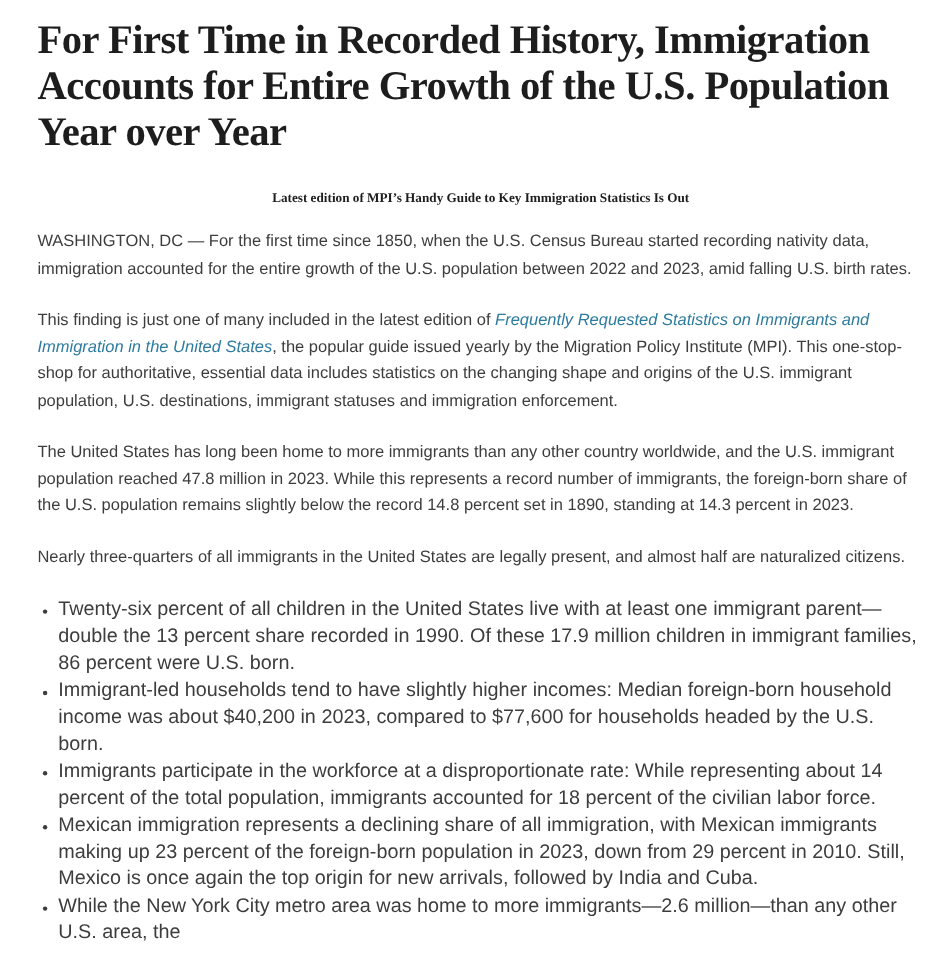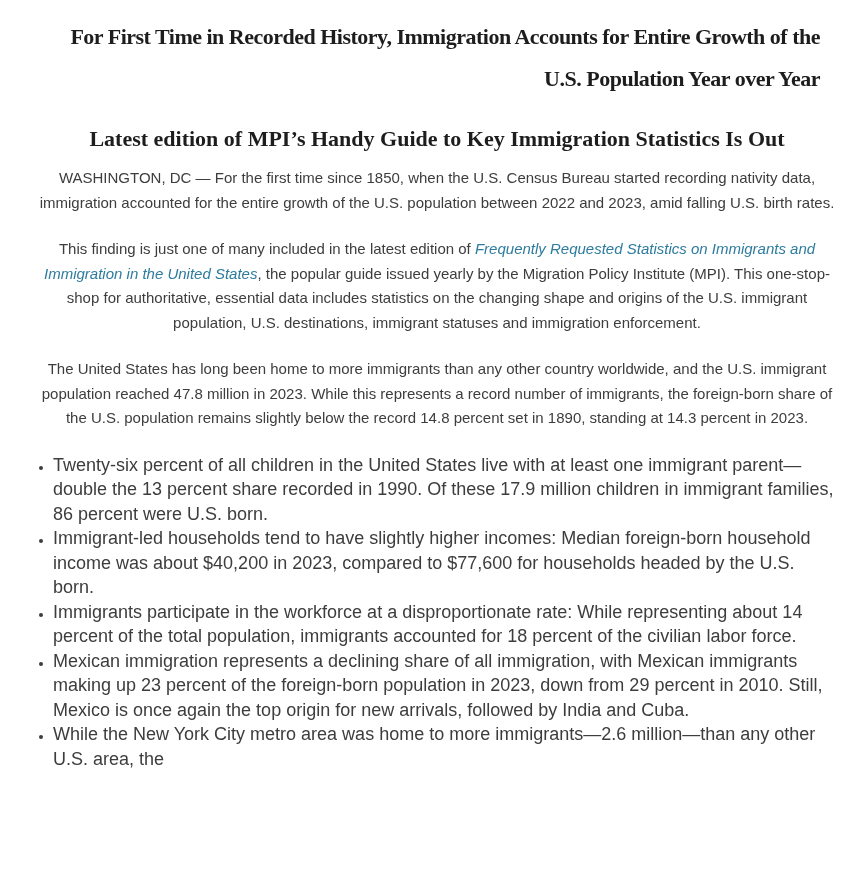--- a/index.html
+++ b/index.html
@@ -17,43 +17,41 @@
     height: 874px;
     overflow: hidden;
     font-family: "Liberation Sans", "DejaVu Sans", sans-serif;
     color: var(--body-color);
   }
   .article {
     padding: 16px 14px 0 34px;
   }
   h1.page-title {
     font-family: "Liberation Serif", "DejaVu Serif", serif;
-    font-size: 22px;
+    font-size: 37px;
     line-height: 42px;
     font-weight: 700;
     letter-spacing: -0.5px;
     color: var(--heading-color);
     padding-right: 20px;
-    text-align: right;
   }
   h2.article-subtitle {
     font-family: "Liberation Serif", "DejaVu Serif", serif;
-    font-size: 22px;
+    font-size: 12px;
     line-height: 25px;
     font-weight: 700;
     color: var(--heading-color);
     text-align: center;
     margin-top: 26px;
   }
   p.body-paragraph {
     font-size: 15px;
     line-height: 24.5px;
     margin-top: 22px;
     color: var(--body-color);
-    text-align: center;
   }
   p.body-paragraph:first-of-type {
     margin-top: 15px;
   }
   a.inline-link {
     color: var(--link-color);
     font-style: italic;
     text-decoration: none;
     cursor: pointer;
   }
@@ -80,20 +78,21 @@
   <h1 class="page-title">For First Time in Recorded History, Immigration Accounts for Entire Growth of the U.S. Population Year over Year</h1>
 
   <h2 class="article-subtitle">Latest edition of MPI’s Handy Guide to Key Immigration Statistics Is Out</h2>
 
   <p class="body-paragraph">WASHINGTON, DC — For the first time since 1850, when the U.S. Census Bureau started recording nativity data, immigration accounted for the entire growth of the U.S. population between 2022 and 2023, amid falling U.S. birth rates.</p>
 
   <p class="body-paragraph"><span>This finding is just one of many included in the latest edition of </span><a class="inline-link">Frequently Requested Statistics on Immigrants and Immigration in the United States</a><span>, the popular guide issued yearly by the Migration Policy Institute (MPI). This one-stop-shop for authoritative, essential data includes statistics on the changing shape and origins of the U.S. immigrant population, U.S. destinations, immigrant statuses and immigration enforcement.</span></p>
 
   <p class="body-paragraph">The United States has long been home to more immigrants than any other country worldwide, and the U.S. immigrant population reached 47.8 million in 2023. While this represents a record number of immigrants, the foreign-born share of the U.S. population remains slightly below the record 14.8 percent set in 1890, standing at 14.3 percent in 2023.</p>
 
+  <p class="body-paragraph">Nearly three-quarters of all immigrants in the United States are legally present, and almost half are naturalized citizens.</p>
 
 
   <ul class="statistics-list">
     <li>Twenty-six percent of all children in the United States live with at least one immigrant parent—double the 13 percent share recorded in 1990. Of these 17.9 million children in immigrant families, 86 percent were U.S. born.</li>
     <li>Immigrant-led households tend to have slightly higher incomes: Median foreign-born household income was about $40,200 in 2023, compared to $77,600 for households headed by the U.S. born.</li>
     <li>Immigrants participate in the workforce at a disproportionate rate: While representing about 14 percent of the total population, immigrants accounted for 18 percent of the civilian labor force.</li>
     <li>Mexican immigration represents a declining share of all immigration, with Mexican immigrants making up 23 percent of the foreign-born population in 2023, down from 29 percent in 2010. Still, Mexico is once again the top origin for new arrivals, followed by India and Cuba.</li>
     <li>While the New York City metro area was home to more immigrants—2.6 million—than any other U.S. area, the</li>
   </ul>
 

